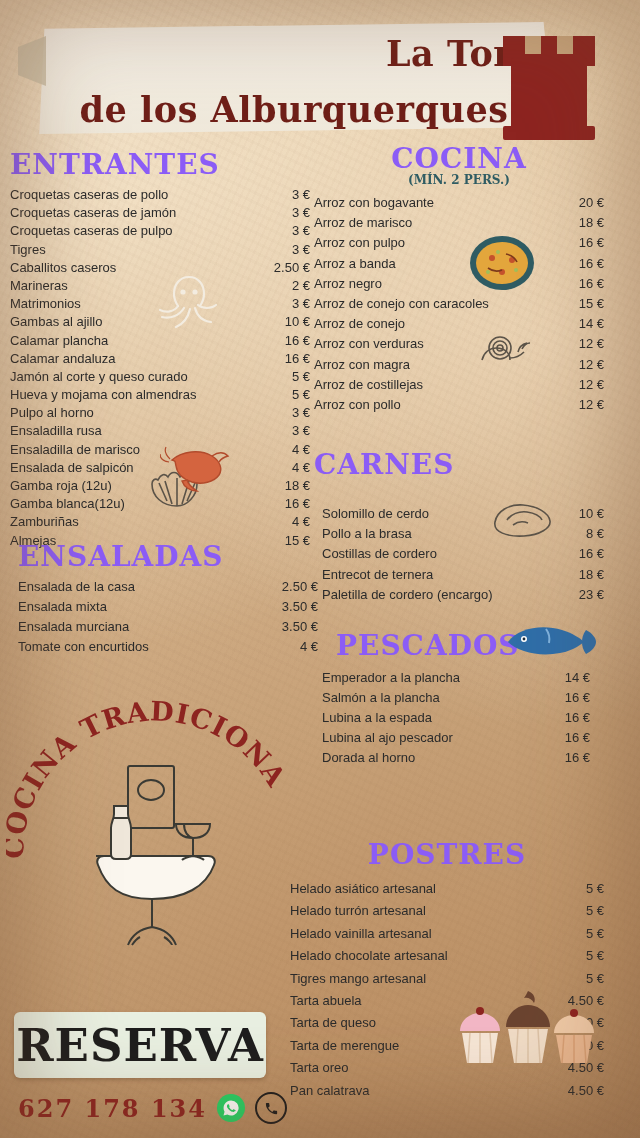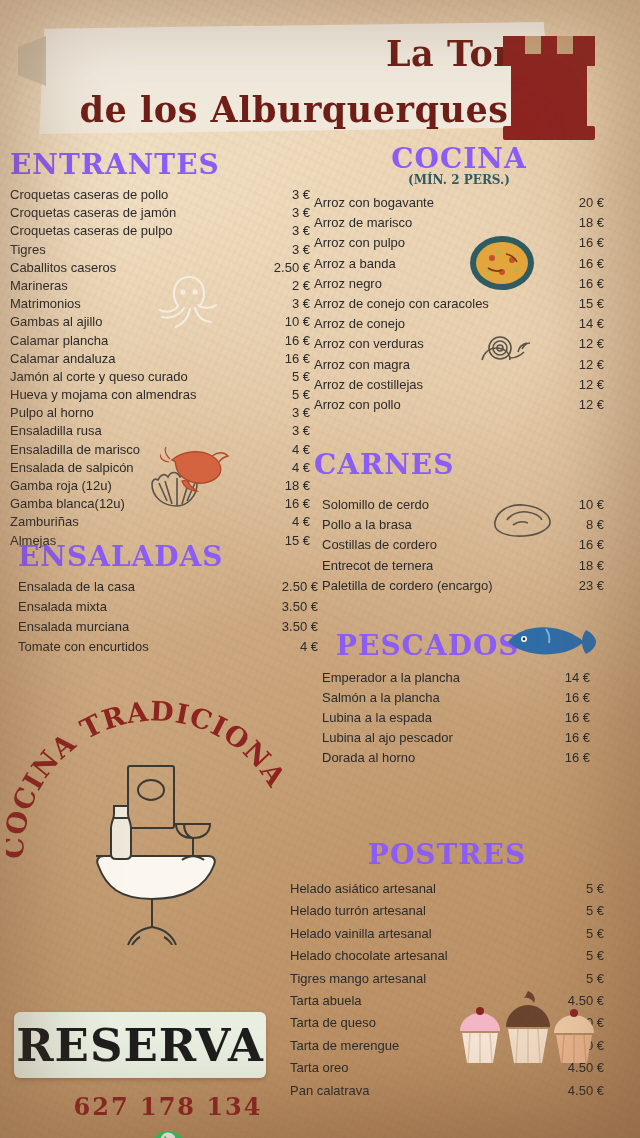--- a/index.html
+++ b/index.html
@@ -73,21 +73,21 @@
 
   
   .cocina{position:absolute;left:6px;top:676px;width:278px;height:300px;}
   .table-draw{position:absolute;left:60px;top:84px;width:170px;height:190px;}
 
   
   .reserva{position:absolute;left:14px;top:1012px;width:252px;height:66px;
     background:#e9f0e2;border-radius:6px;display:flex;align-items:center;justify-content:center;
     box-shadow:0 2px 4px rgba(80,50,25,.3);}
   .reserva span{font-family:"DejaVu Serif",serif;font-weight:bold;font-size:45px;color:#1d1d1d;letter-spacing:1px;}
-  .phone{position:absolute;left:18px;top:1092px;width:300px;height:32px;display:flex;align-items:center;gap:10px;flex-direction:column;}
+  .phone{position:absolute;left:18px;top:1092px;width:300px;height:32px;display:flex;align-items:center;gap:10px;}
   .phone .num{font-family:"DejaVu Serif",serif;font-weight:bold;font-size:24px;color:#8d2420;letter-spacing:2px;}
   .wa{width:28px;height:28px;border-radius:50%;background:#25d366;display:flex;align-items:center;justify-content:center;}
   .wa svg{width:18px;height:18px;}
   .tel{width:28px;height:28px;border-radius:50%;border:2.5px solid #1d1d1d;display:flex;align-items:center;justify-content:center;}
   .tel svg{width:15px;height:15px;}
 </style>
 </head>
 <body>
 
 <div class="grain"></div>
@@ -318,21 +318,21 @@
     <path d="M4 30c2-8 8-12 14-12 10 0 14 6 14 12"></path>
     <circle cx="22" cy="18" r="11"></circle>
       <circle cx="22" cy="18" r="7"></circle>
       <circle cx="22" cy="18" r="3"></circle>
     <path d="M32 28c6 0 10-2 14-6M40 22c1-5 5-8 9-9M44 19c2-4 5-6 8-6"></path>
   </g>
 </svg>
 
 <div class="col" style="left:314px;top:448px;width:290px;">
   <div class="sec-h big">CARNES</div>
-  <div id="carnes-list" style="margin-top:16px;position:relative;padding-left:8px;">
+  <div id="carnes-list" style="margin-top:25px;position:relative;padding-left:8px;">
       <div class="item" style="height: 20.2px;">
         <span class="nm">Solomillo de cerdo</span>
         <span class="pr" style="right: 0px;">10 €</span>
       </div>
       <div class="item" style="height: 20.2px;">
         <span class="nm">Pollo a la brasa</span>
         <span class="pr" style="right: 0px;">8 €</span>
       </div>
       <div class="item" style="height: 20.2px;">
         <span class="nm">Costillas de cordero</span>

